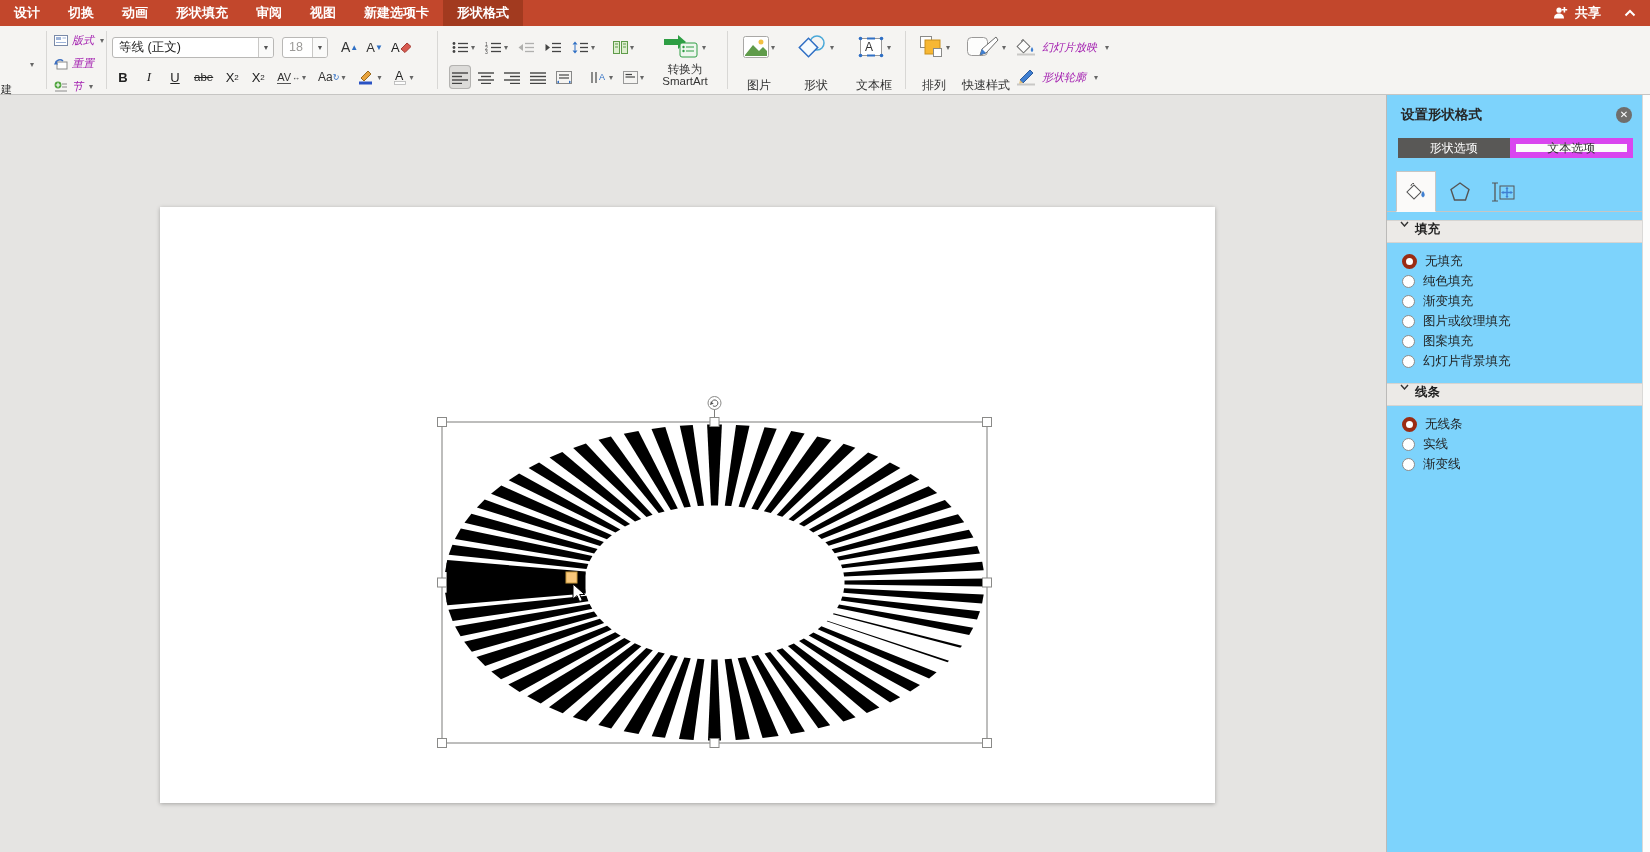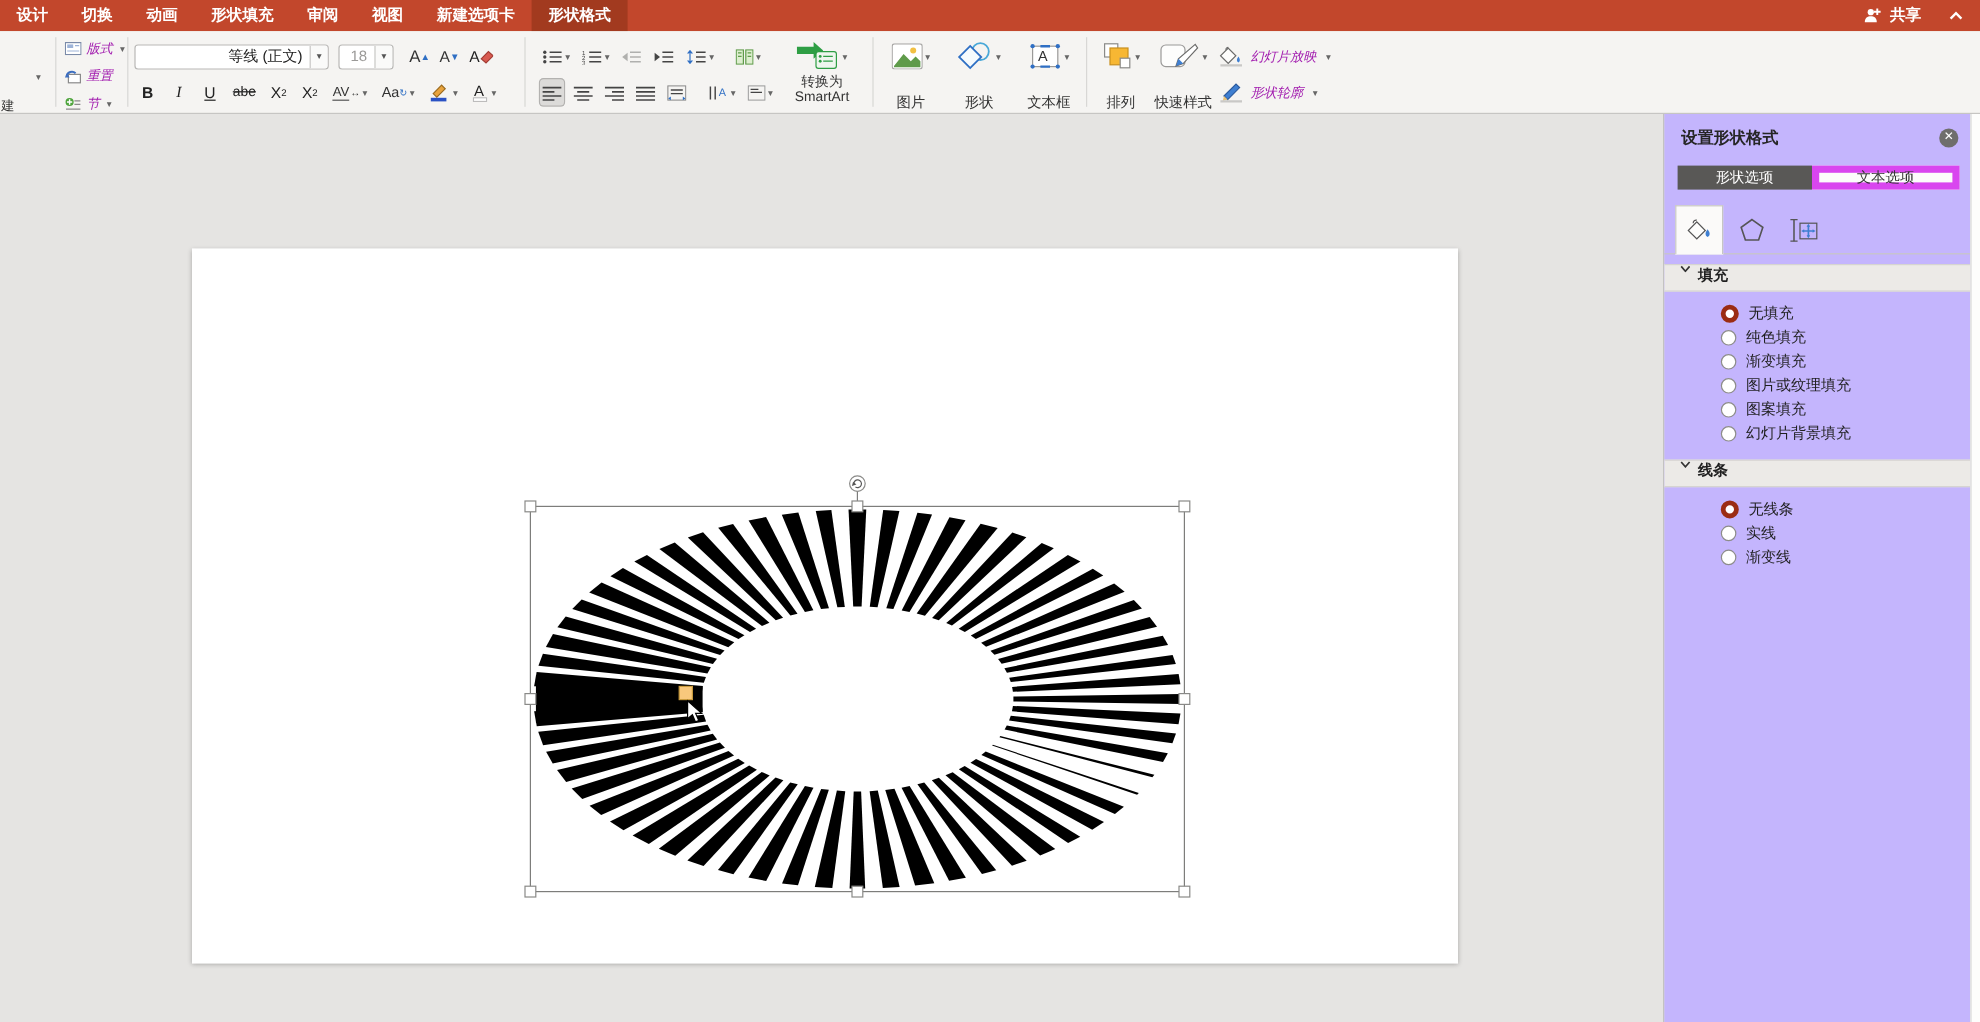--- a/index.html
+++ b/index.html
@@ -26,62 +26,62 @@
     height:24px; min-width:20px; padding:0 3px; border-radius:4px; color:#333; }
   .rbtn.sel { background:#dcdbd9; box-shadow:inset 0 0 0 1px #b3b2b0; }
   .caret { font-size:8px; color:#666; margin-left:2px; }
   .vtext { position:absolute; left:1px; top:57px; width:12px; font-size:11px;
     line-height:12px; color:#333; }
   .glabel { font-size:11px; color:#a21caf;font-style:italic; }
   .stack3 { display:flex; flex-direction:column; gap:8px; position:absolute; top:7px; }
   .srow { display:flex; align-items:center; gap:4px; height:15px; }
   .inputbox { display:flex; align-items:center; height:21px; background:#fff;
     border:1px solid #b9b8b6; border-radius:3px; overflow:hidden; }
-  .inputbox .val { padding:0 6px; font-size:12.5px; color:#222; flex:1; white-space:nowrap;text-align:right; }
+  .inputbox .val { padding:0 6px; font-size:12.5px; color:#222; flex:1; white-space:nowrap; }
   .inputbox .dd { width:15px; align-self:stretch; border-left:1px solid #c9c8c6;
     display:flex; align-items:center; justify-content:center; font-size:7px; color:#555; background:#fafaf9; }
   .val.dim { color:#9b9a98; }
   .fbtn { font-size:13px; color:#222; }
   .bigbtn { position:absolute; top:7px; display:flex; flex-direction:column;
     align-items:center; width:52px; }
   .bigbtn .ic { height:28px; display:flex; align-items:center; }
   .bigbtn .lb { font-size:12px; color:#333; margin-top:16px; white-space:nowrap; }
   .twoline { font-size:11.5px; line-height:12px; text-align:center; color:#333; margin-top:2px; }
   sup,sub { font-size:8px; }
 
   
   .canvas { position:absolute; left:0; top:95px; width:1387px; height:757px;
     background:#e5e4e2; border-right:1px solid #bbbab8; }
   .slide { position:absolute; left:160px; top:112px; width:1055px; height:596px;
     background:#fff; box-shadow:0 1px 4px rgba(0,0,0,.28); }
   #overlay { position:absolute; left:0; top:0; pointer-events:none; }
 
   
   .panel { position:absolute; left:1387px; top:95px; width:255px; height:757px;
-    background:#c4b5fd; }
+    background:#7dd3fc; }
   .ptitle-row { display:flex; align-items:center; margin:11px 10px 0 14px; }
   .ptitle { font-size:13.5px; font-weight:bold; color:#262626; flex:1; }
   .pclose { width:16px; height:16px; border-radius:50%; background:#6f6e6c;
     color:#fff; font-size:10px; line-height:16px; text-align:center; }
   .ptabs { display:flex; margin:14px 9px 0 11px; height:20px; font-size:12px; }
   .ptab { flex:1; display:flex; align-items:center; justify-content:center; }
   .ptab.on { background:#595856; color:#fff; }
   .ptab.off { background:#fcfcfb; color:#333; border:6px solid #d946ef; }
   .icontabs { position:relative; margin-top:11px; height:43px;
     border-bottom:1px solid #c7c6c4; }
   .itab { position:absolute; top:2px; width:40px; height:41px; display:flex;
     align-items:center; justify-content:center; }
   .itab.on { background:#fbfaf9; border:1px solid #c7c6c4; border-bottom:1px solid #fbfaf9; }
   .psection-h { height:23px; margin-top:8px; background:#eceae7;
     border-top:1px solid #d6d4d1; border-bottom:1px solid #d6d4d1;
     display:flex; padding-left:13px; gap:6px;
     font-size:12.5px; font-weight:bold; color:#1f1f1f; }
   .psection-h:first-of-type { margin-top:8px; }
   .radios { padding:8px 0 4px 0; }
-  .rrowp { display:flex; align-items:center; height:20px; padding-left:15px; gap:8px;margin-left:32px; }
+  .rrowp { display:flex; align-items:center; height:20px; padding-left:15px; gap:8px; }
   .rdot { width:13px; height:13px; border-radius:50%; background:#fff;
     border:1.5px solid #8d8c8a; }
   .rdot.sel { border:4.5px solid #9b2c13; width:15px; height:15px; }
   .rlabel { font-size:12.5px; color:#1f1f1f; }
   .scrollstrip { position:absolute; right:0; top:95px; width:8px; height:757px;
     background:#fdfdfc; border-left:1px solid #dad9d7; }
 </style>
 </head>
 <body>
 

